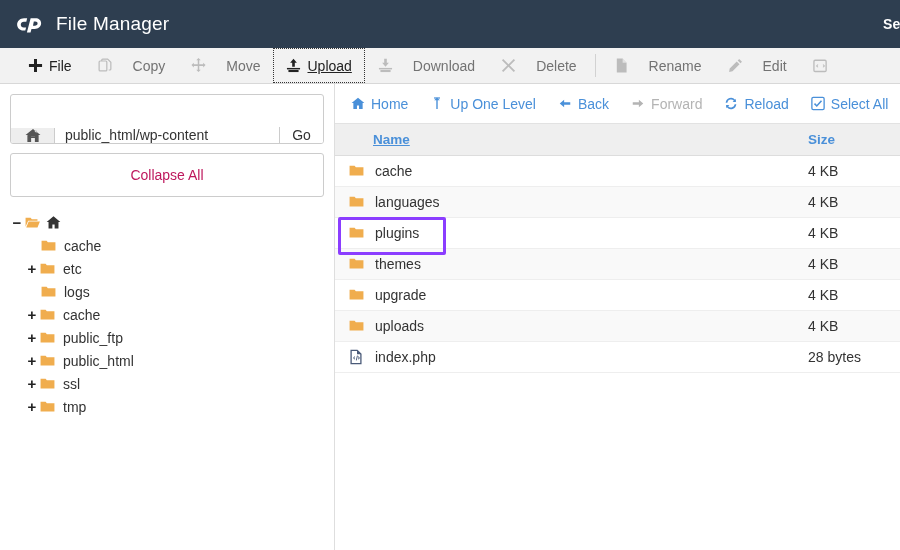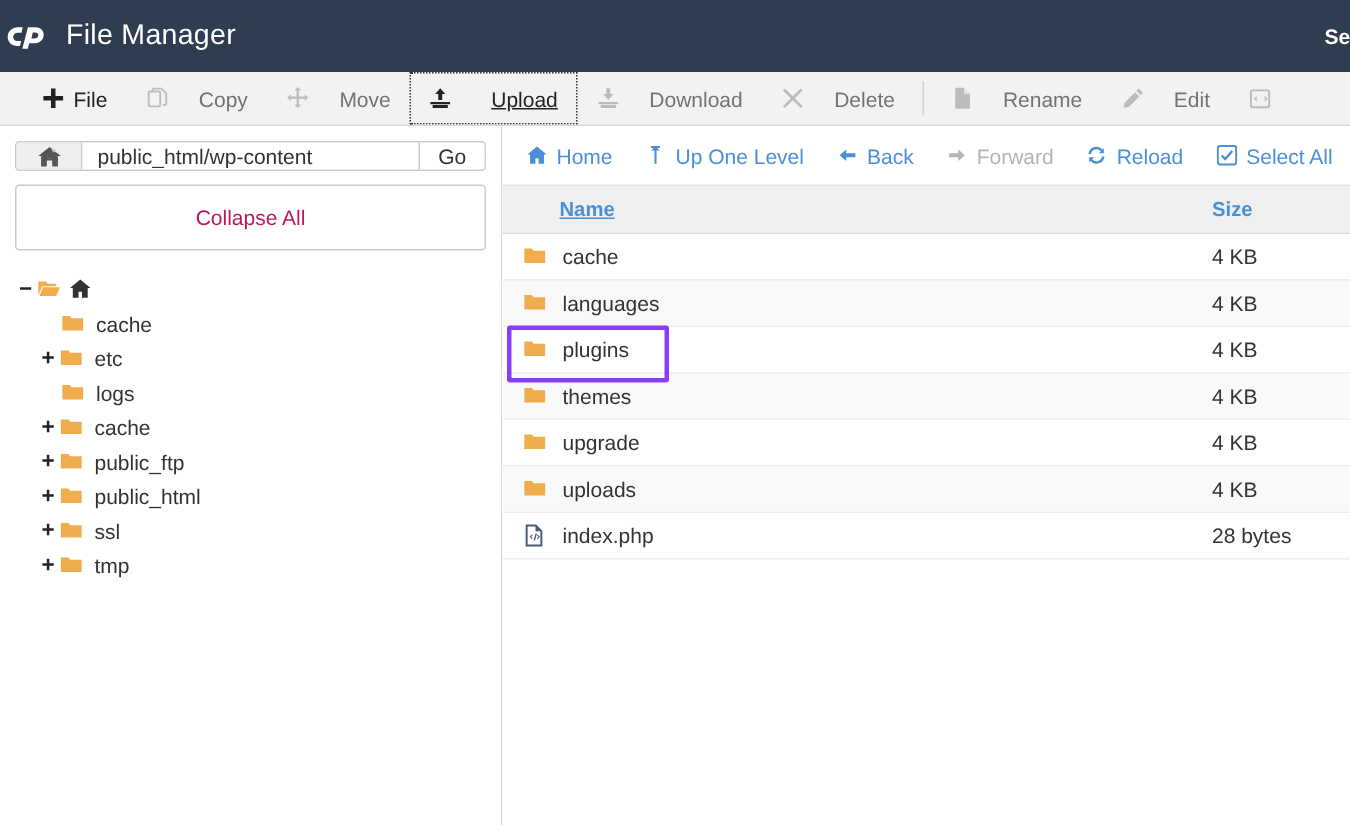--- a/index.html
+++ b/index.html
@@ -9,21 +9,21 @@
     background: #ffffff;
     overflow: hidden;
   }
 
   
   .app-header {
     height: 48px;
     background: #2e3e50;
     display: flex;
     align-items: center;
-    padding: 0 4px;
+    padding: 0 16px;
     position: relative;
   }
   .cp-logo {
     width: 30px; height: 30px;
     display: flex; align-items: center; justify-content: center;
     color: #ffffff;
     font-weight: bold;
     flex: 0 0 auto;
   }
   .cp-logo svg { display: block; }
@@ -66,21 +66,21 @@
     color: #222222;
     cursor: pointer;
     border: 1px solid transparent;
     flex: 0 0 auto;
   }
   .tb-btn.disabled { color: #737373; cursor: default; gap: 20px; }
   .tb-btn.focused {
     border: 1px dotted #333333;
     background: #f2f2f2;
   }
-  .tb-btn.focused .tb-label { text-decoration: underline; margin-left: 20px; }
+  .tb-btn.focused .tb-label { text-decoration: underline; }
   .tb-ico { display: inline-flex; align-items: center; justify-content: center; width: 15px; height: 15px; }
   .tb-ico svg { display: block; }
   .tb-sep {
     width: 1px;
     background: #d2d2d2;
     margin: 6px 5px;
     flex: 0 0 auto;
   }
 
   
@@ -98,25 +98,26 @@
   }
   .right-pane {
     flex: 1 1 auto;
     overflow: hidden;
     background: #ffffff;
   }
 
   
   .path-row {
     display: flex;
-    height: 20px;
+    height: 50px;
     border: 1px solid #cccccc;
     border-radius: 3px;
     overflow: hidden;
     background: #ffffff;
+    align-items: flex-end;
   }
   .path-home {
     width: 44px;
     background: #eeeeee;
     border-right: 1px solid #cccccc;
     display: flex; align-items: center; justify-content: center;
     cursor: pointer;
     color: #555555;
   }
   .path-input {

